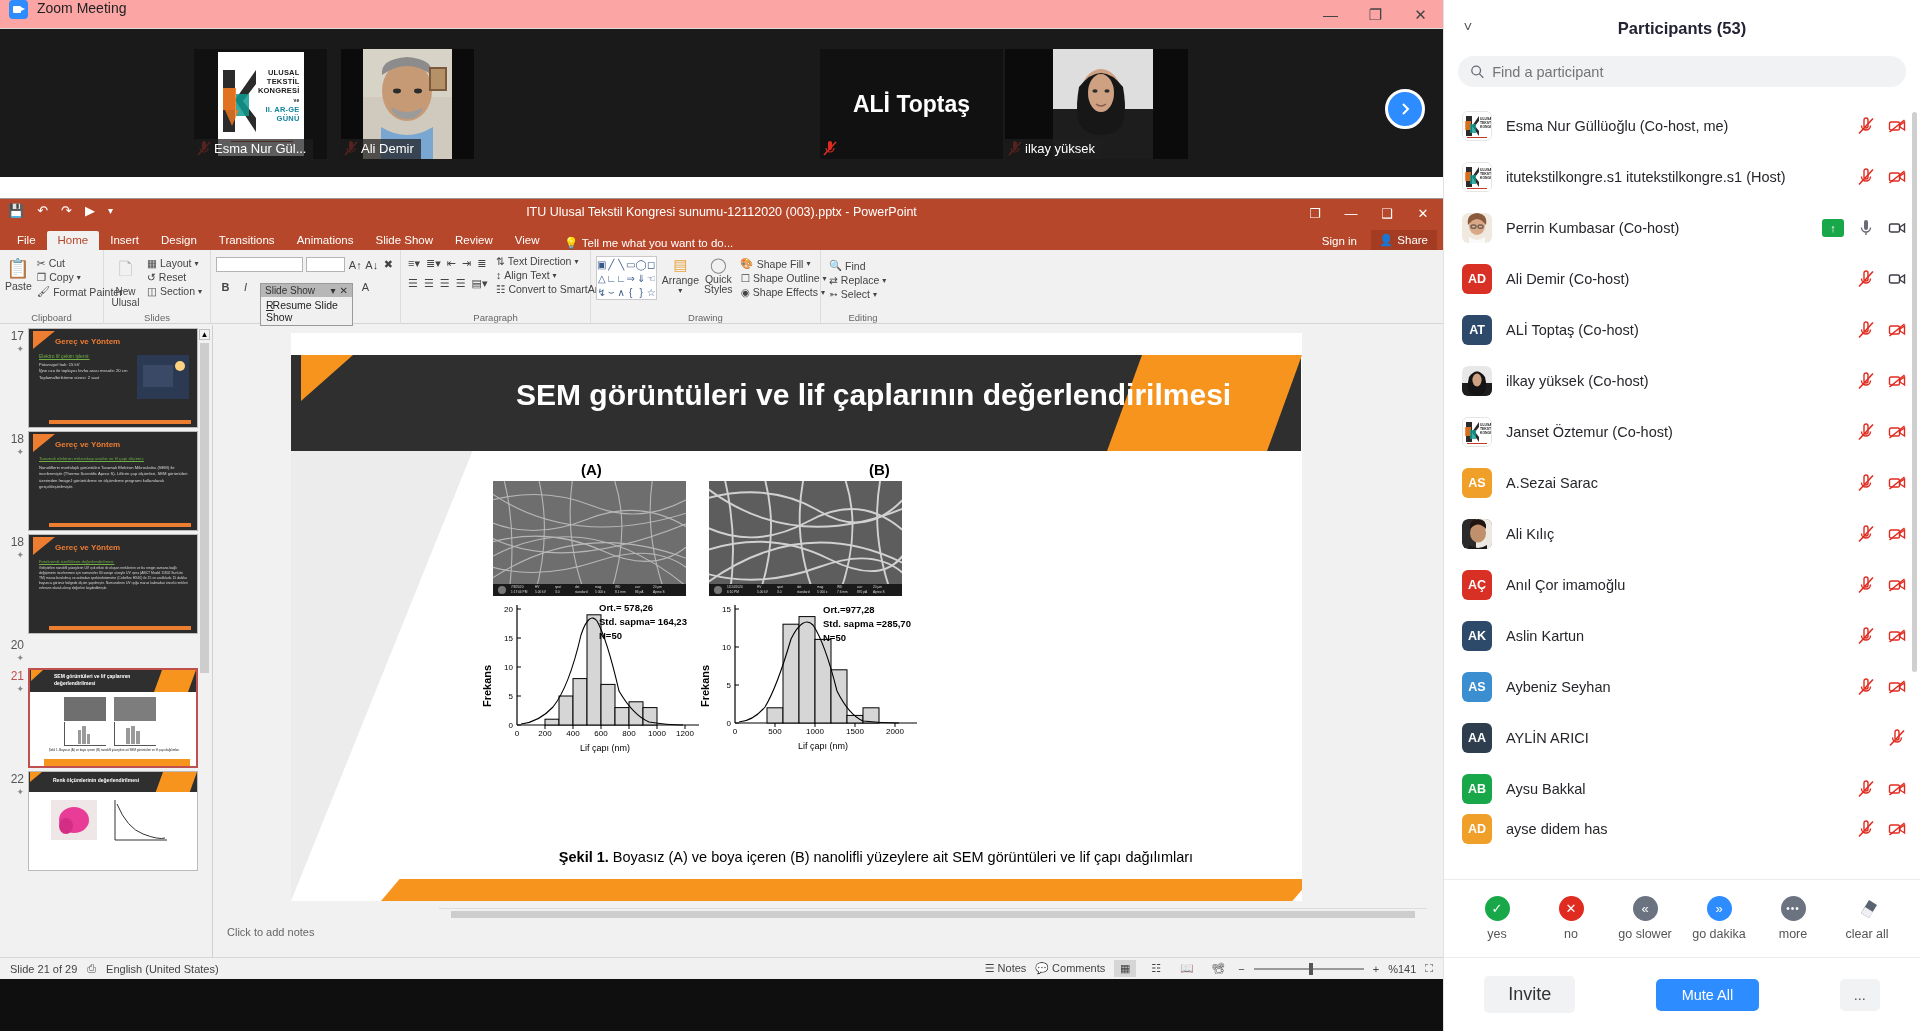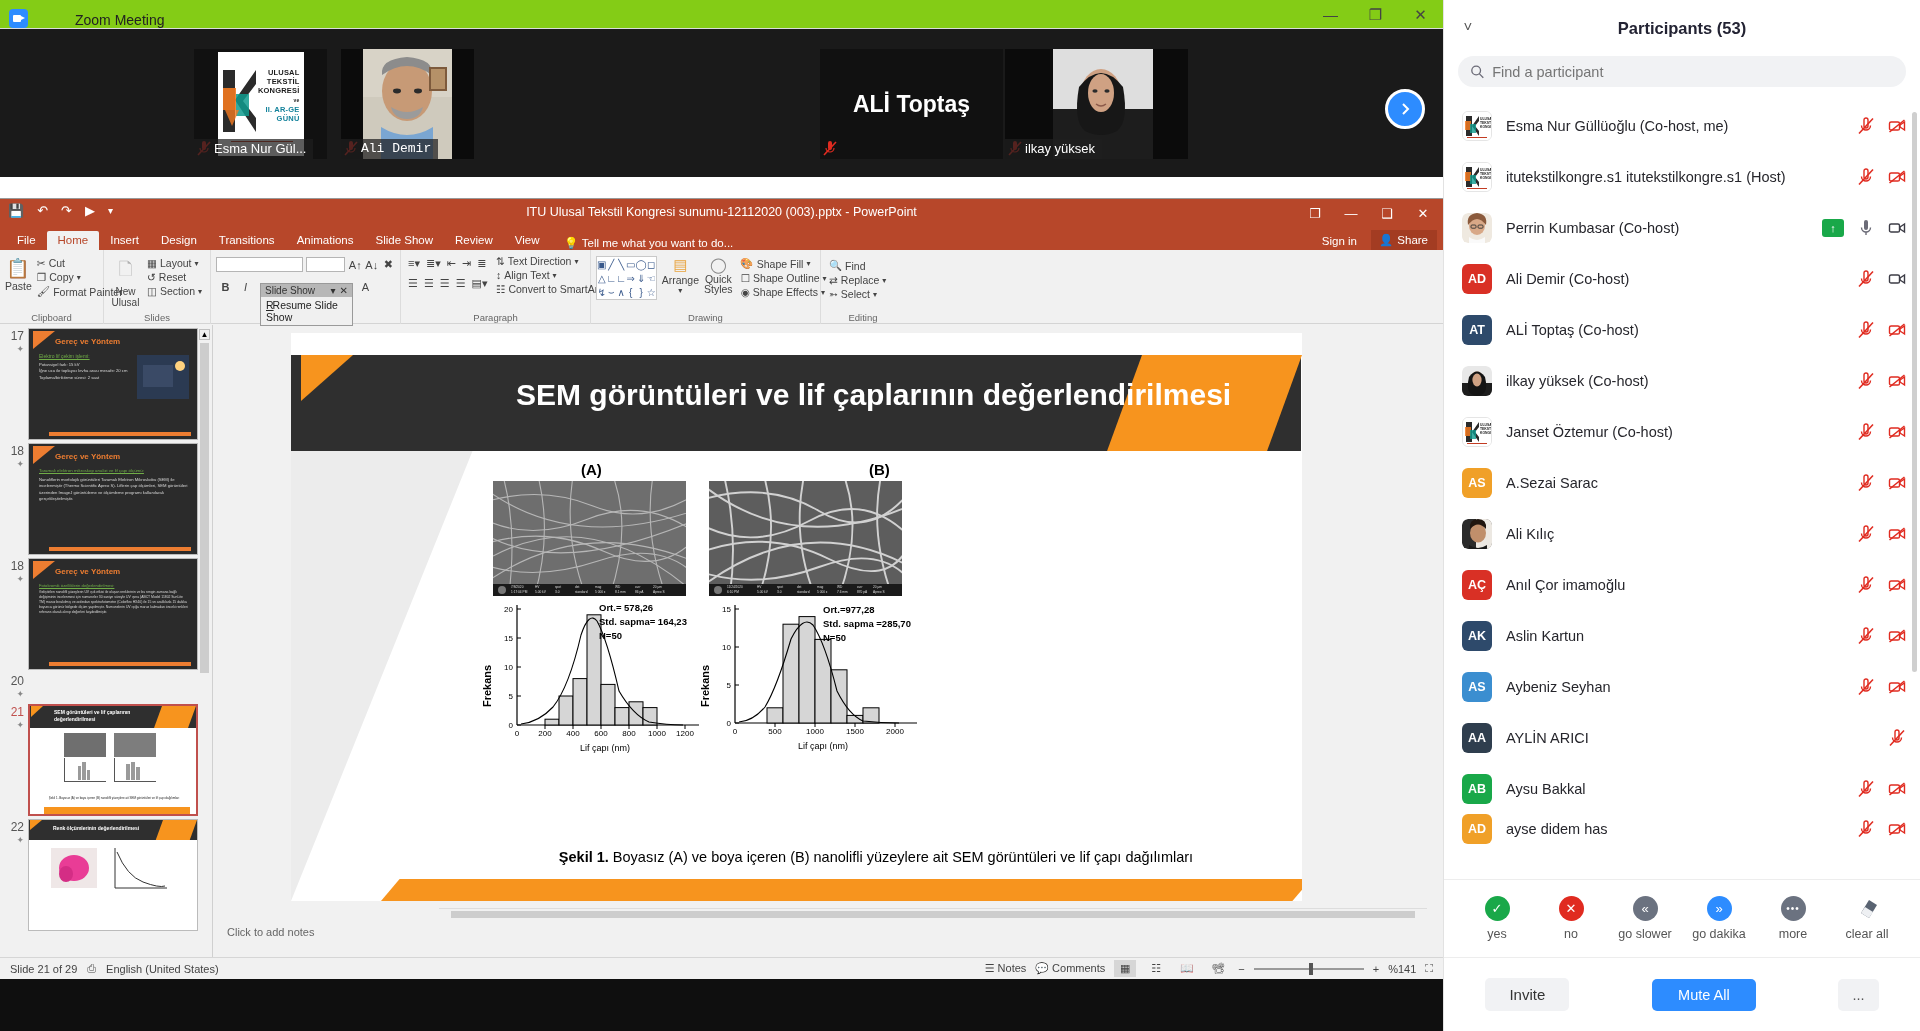--- a/index.html
+++ b/index.html
@@ -2,21 +2,21 @@
 <html><head>
 <meta charset="utf-8">
 <style>
   * { box-sizing: border-box; margin:0; padding:0; }
   html,body { width:1920px; height:1031px; overflow:hidden;
     font-family:"Liberation Sans", sans-serif; background:#fff; }
   #root { position:relative; width:1920px; height:1031px; }
 
   
   .zoom-titlebar { position:absolute; left:0; top:0; width:1443px; height:29px;
-     background:#84cc16; border-bottom:1px solid #dcdcdc; display:flex; align-items:flex-end;gap:38px; }
+     background:#fca5a5; border-bottom:1px solid #dcdcdc; display:flex; align-items:flex-start; }
   .zoom-logo { width:19px; height:19px; margin-left:9px; background:#2d8cff; border-radius:4px;
      position:relative; }
   .zoom-logo::after{ content:""; position:absolute; left:4px; top:6px; width:8px;height:7px;
      background:#fff; border-radius:1px; }
   .zoom-logo::before{ content:""; position:absolute; left:12px; top:7px; border-style:solid;
      border-width:2.5px 0 2.5px 4px; border-color:transparent transparent transparent #fff;}
   .zoom-title { font-size:14px; color:#222; margin-left:9px; }
   .win-btns { position:absolute; right:0; top:0; height:29px; display:flex; }
   .win-btn { width:45px; height:29px; display:flex; align-items:center; justify-content:center;
      font-size:15px; color:#444; }
@@ -76,21 +76,21 @@
      grid-template-columns:repeat(6,1fr); gap:0; }
   .shapegrid span{ height:14px; display:flex;align-items:center;justify-content:center;font-size:10px;color:#3a5a8c;}
 
   .ppt-body { position:absolute; left:0; top:126px; right:0; bottom:0; display:flex; }
   .thumbs { width:213px; background:#f1f1f1; border-right:1px solid #d0d0d0; position:relative;
      overflow:hidden; }
   .thumb-row { display:flex; gap:4px; padding:3px 6px 0 2px; }
   .thumb-num { width:22px; text-align:right; font-size:12px; color:#555; padding-top:2px;
      line-height:13px; }
   .thumb-num .star{ display:block; font-size:9px; color:#888; }
-  .thumb { width:170px; height:112px; border:1px solid #bbb; background:#fff; position:relative;
+  .thumb { width:170px; height:100px; border:1px solid #bbb; background:#fff; position:relative;
      overflow:hidden; }
   .thumb.selected { border:2px solid #c0504d; }
   .slide-dark { position:absolute; inset:0; background:#2b2b2b; }
   .t-title { position:absolute; left:26px; top:8px; color:#ed7d31; font-size:8px; font-weight:bold;}
   .t-bullets{ position:absolute; left:10px; top:24px; right:8px; font-size:4.2px; color:#d8d8d8;
      line-height:6.5px; }
   .t-ul { color:#70ad47; text-decoration:underline; font-size:5px; display:block; margin-bottom:2px;}
   .t-corner { position:absolute; left:4px; top:2px; width:22px; height:18px; background:#ed7d31;
      clip-path:polygon(0 0,100% 0,0 100%); }
   .t-bar { position:absolute; left:20px; bottom:3px; right:6px; height:4px; background:#ed7d31;}
@@ -164,21 +164,21 @@
      border-radius:3px; }
   .pp-reactions { position:absolute; left:0; right:0; bottom:74px; height:78px;
      border-top:1px solid #ededed; display:flex; align-items:center; justify-content:space-around;
      padding:0 16px; }
   .react { display:flex; flex-direction:column; align-items:center; gap:6px; width:70px; }
   .react .circ{ width:25px;height:25px;border-radius:50%;display:flex;align-items:center;
      justify-content:center;color:#fff;font-size:13px;}
   .react span{ font-size:12.5px; color:#555; }
   .pp-footer { position:absolute; left:0; right:0; bottom:0; height:74px; border-top:1px solid #ededed;
      display:flex; align-items:center; justify-content:space-around; }
-  .btn-invite{ background:#f1f2f4; color:#333; font-size:15px; padding:8px 24px; border-radius:5px;}
+  .btn-invite{ background:#f1f2f4; color:#333; font-size:18px; padding:8px 24px; border-radius:5px;}
   .btn-mute{ background:#2d8cff; color:#fff; font-size:14.5px; padding:8px 26px; border-radius:5px;}
   .btn-more{ background:#f1f2f4; color:#555; font-size:14.5px; padding:8px 14px; border-radius:5px;}
 </style>
 </head>
 <body>
 
 <div id="root">
 
   <div class="zoom-titlebar">
     <div class="zoom-logo"></div>
@@ -214,21 +214,21 @@
         </div>
       </div>
       <svg class="mic-off" viewBox="0 0 14 15">
         <path d="M5 2a2 2 0 014 0v5a2 2 0 01-4 0z" fill="#e02b20"></path>
         <path d="M3 7a4 4 0 008 0" stroke="#e02b20" stroke-width="1.2" fill="none"></path>
         <line x1="1" y1="14" x2="13" y2="1" stroke="#e02b20" stroke-width="1.6"></line>
       </svg>
       <div class="tile-name">Esma Nur Gül...</div>
     </div>
 
-    <div class="tile" style="left:341px;width:133px;font-family:Liberation Mono, monospace;">
+    <div class="tile" style="left:341px;width:133px;">
       <svg class="face" viewBox="0 0 133 110" preserveAspectRatio="none">
         <rect width="133" height="110" fill="#0b0b0b"></rect>
         <rect x="22" width="89" height="110" fill="#cfcabd"></rect>
         <rect x="22" y="0" width="89" height="48" fill="#d8d3c7"></rect>
         <ellipse cx="66" cy="42" rx="25" ry="30" fill="#c79a76"></ellipse>
         <path d="M41 26q25-18 50 0 2 -16 -25 -18 -27 2 -25 18z" fill="#8c8c8c"></path>
         <ellipse cx="56" cy="42" rx="4" ry="2.4" fill="#2b2b2b"></ellipse>
         <ellipse cx="77" cy="42" rx="4" ry="2.4" fill="#2b2b2b"></ellipse>
         <path d="M50 58q16 10 32 0 -3 12 -16 12 -13 0 -16 -12z" fill="#9b9b9b"></path>
         <path d="M40 78q26 16 52 0v32H40z" fill="#7aa6d2"></path>

